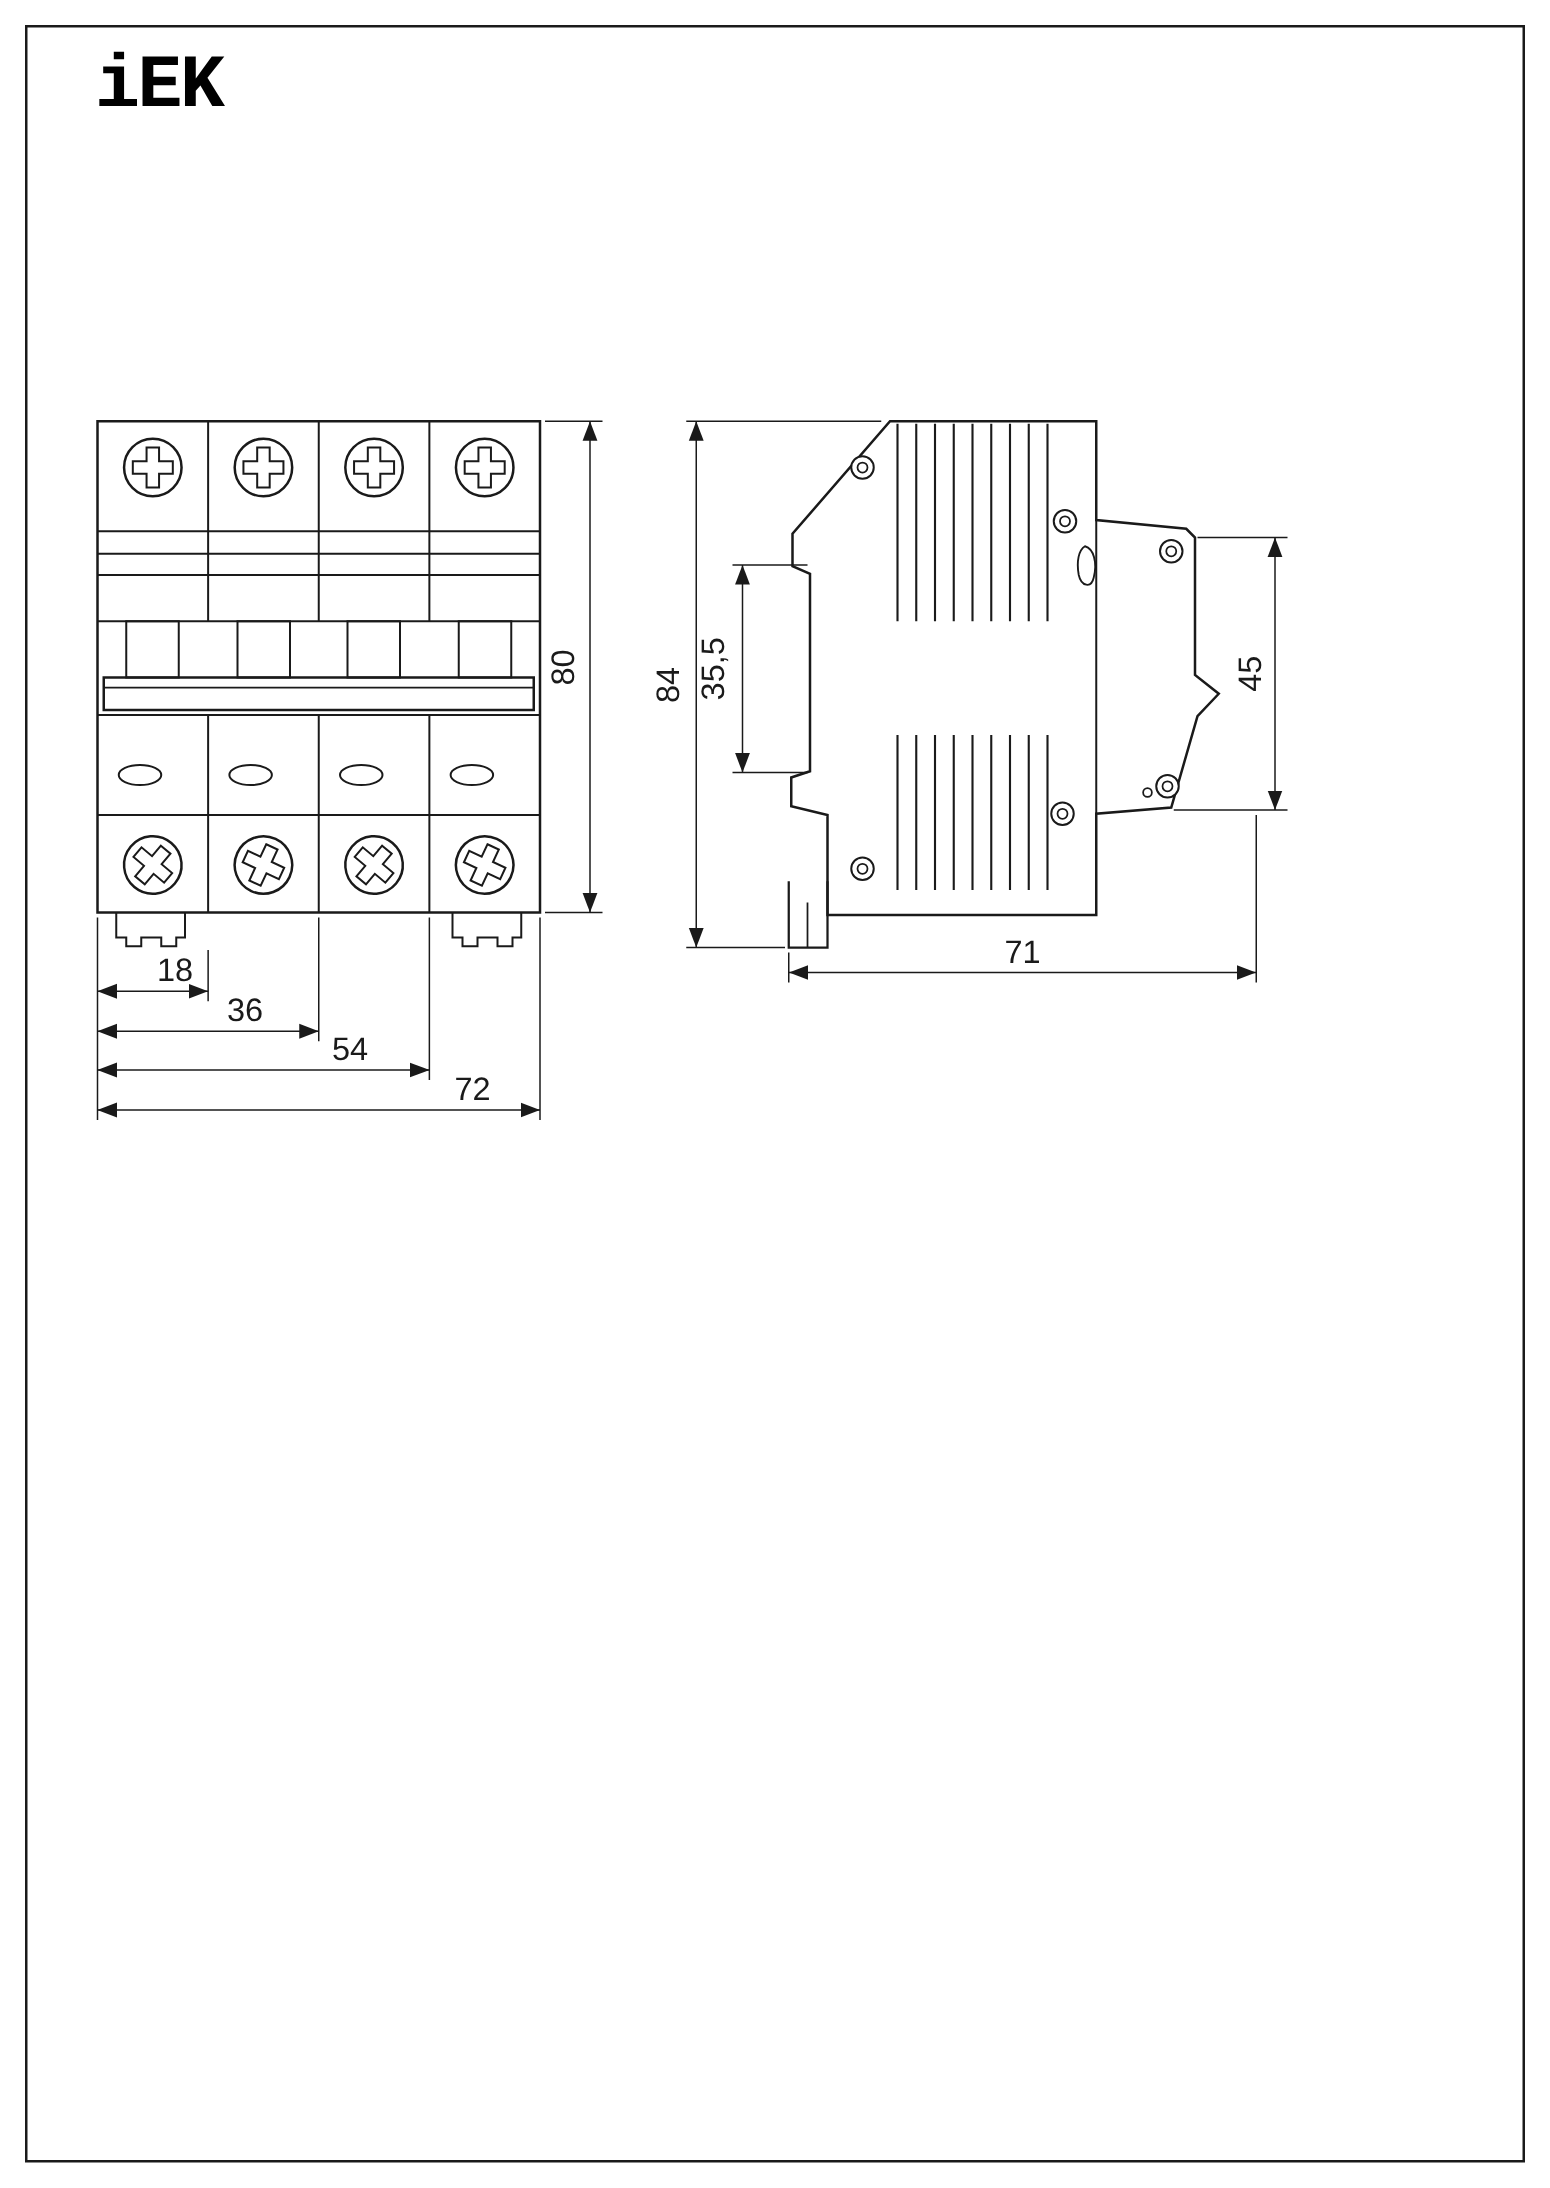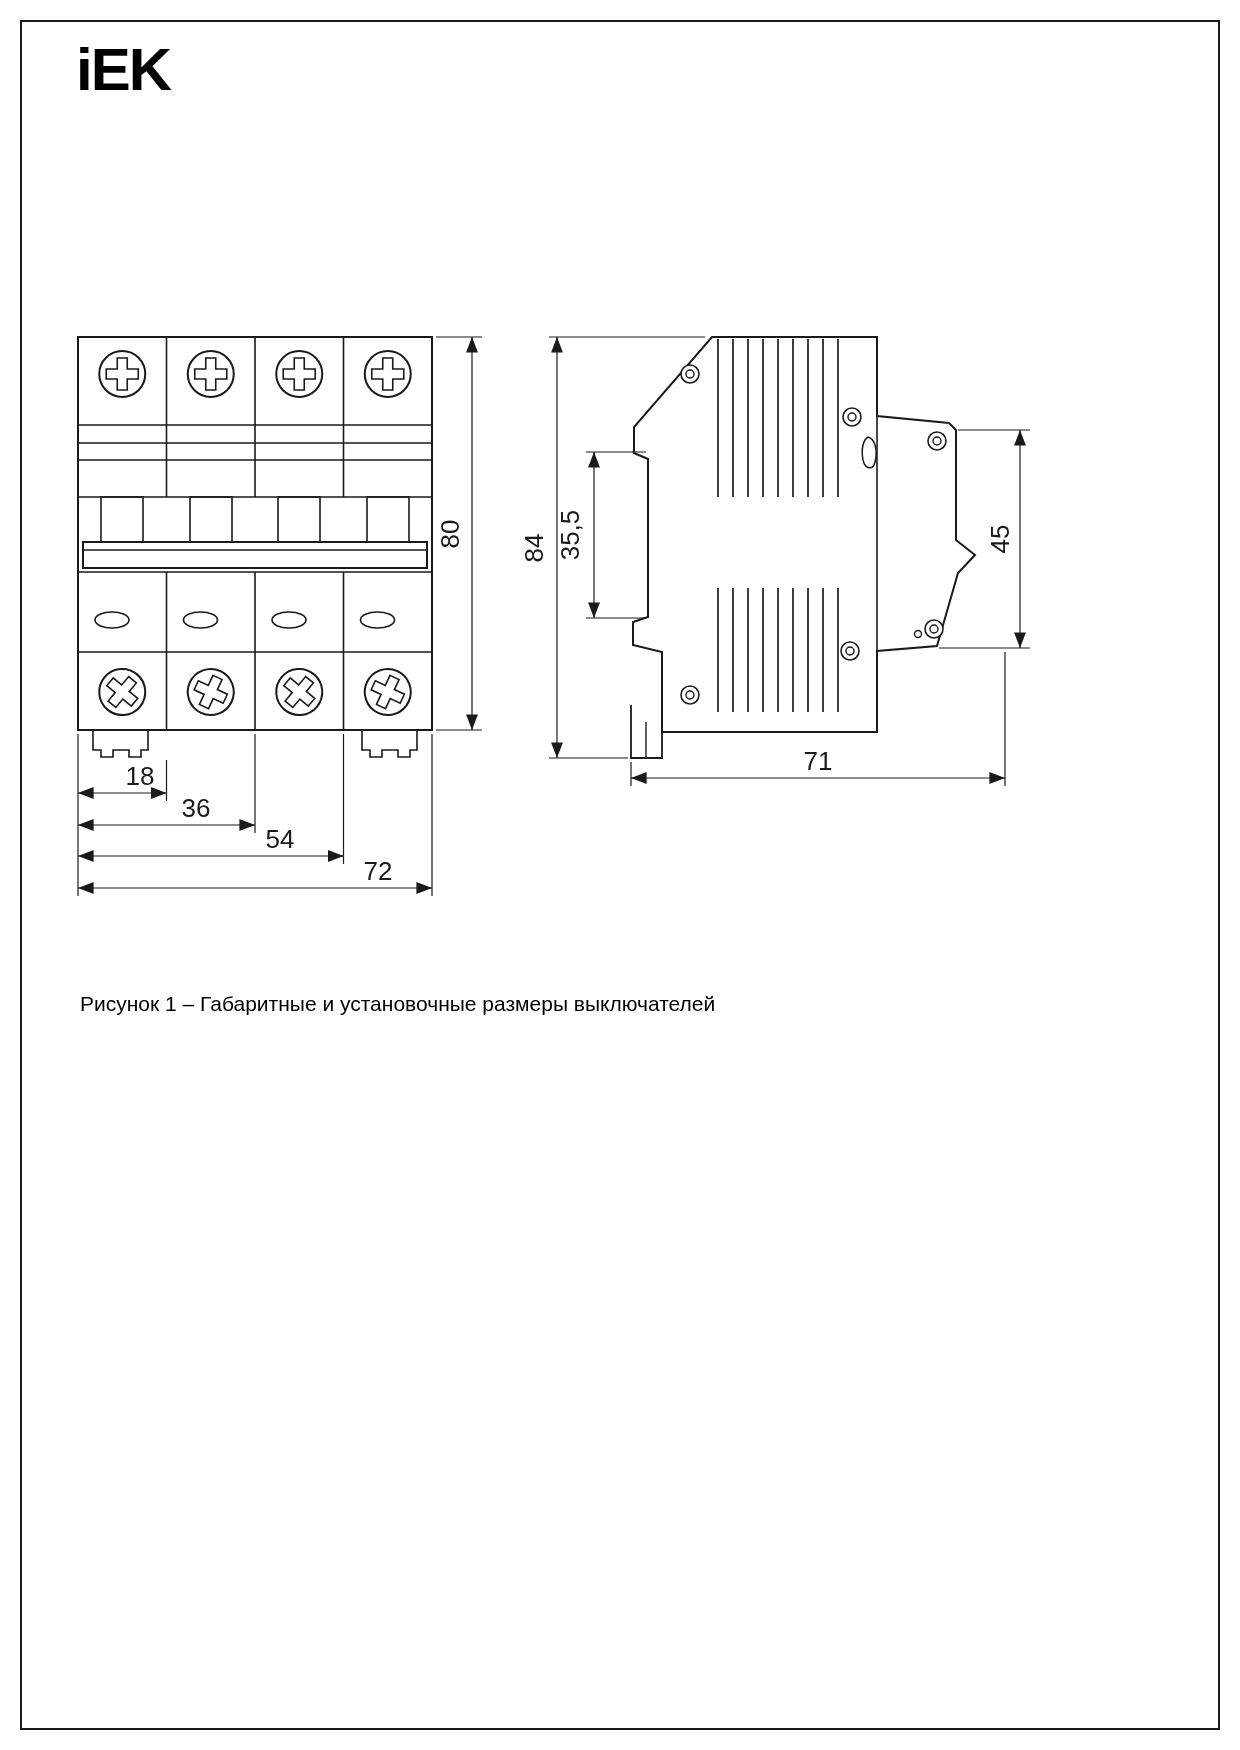--- a/index.html
+++ b/index.html
@@ -11,21 +11,21 @@
     overflow:hidden;
   }
   .frame{
     position:absolute;
     left:20px;top:20px;right:20px;bottom:20px;
     border:2px solid #1a1a1a;
   }
   .logo{
     position:absolute;
     left:76px;top:40px;
-    font-family:Liberation Sans, sans-serif;
+    font-family:Liberation Mono, monospace;
     font-weight:900;
     font-size:60px;
     letter-spacing:-2px;
     color:#000;
     line-height:1;
   }
   .drawing{
     position:absolute;
     left:0;top:0;
   }
@@ -194,14 +194,13 @@
       <line x1="631" y1="762" x2="631" y2="786"></line>
       <line x1="1005" y1="652" x2="1005" y2="786"></line>
       <line x1="631" y1="778" x2="1005" y2="778" marker-start="url(#arr)" marker-end="url(#arr)"></line>
     </g>
     <text x="543" y="548" text-anchor="middle" transform="rotate(-90 543 548)">84</text>
     <text x="579" y="535" text-anchor="middle" transform="rotate(-90 579 535)">35,5</text>
     <text x="1009" y="539" text-anchor="middle" transform="rotate(-90 1009 539)">45</text>
     <text x="818" y="770" text-anchor="middle">71</text>
   </svg>
 
-  <div class="caption">Рисунок 1 – Габаритные и установочные размеры выключателей</div>
 </div>
 
 </body></html>

